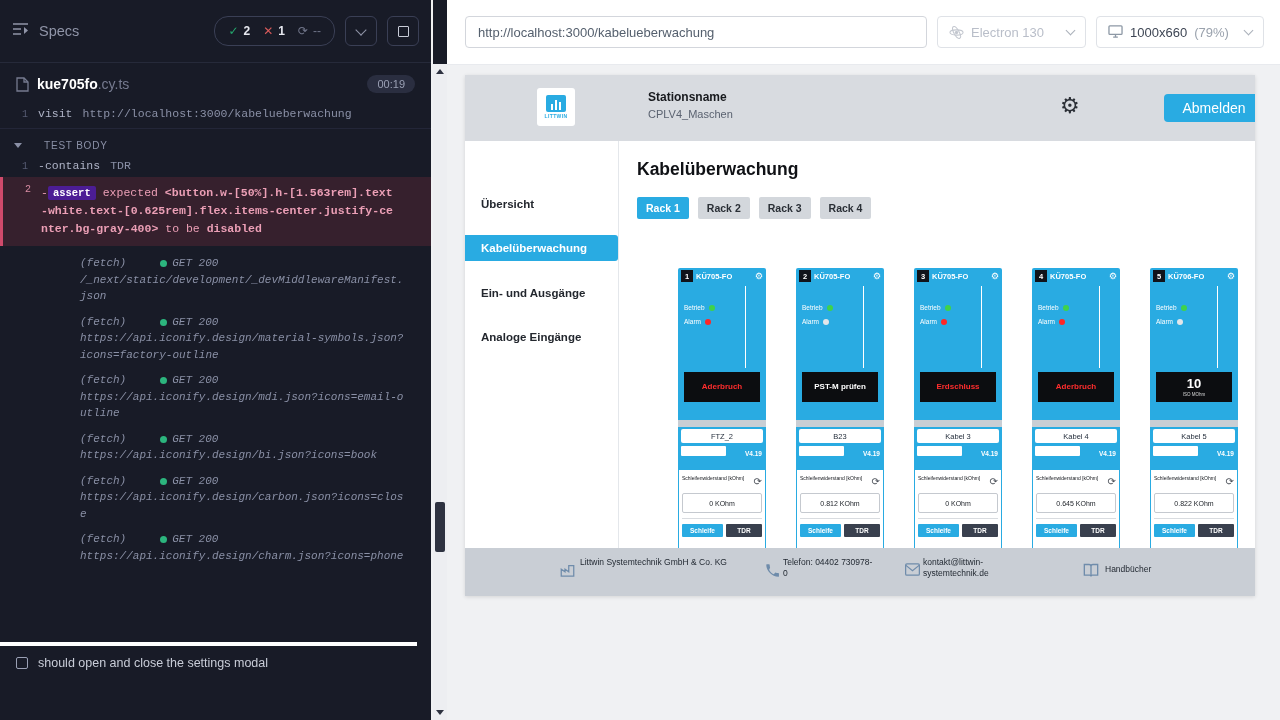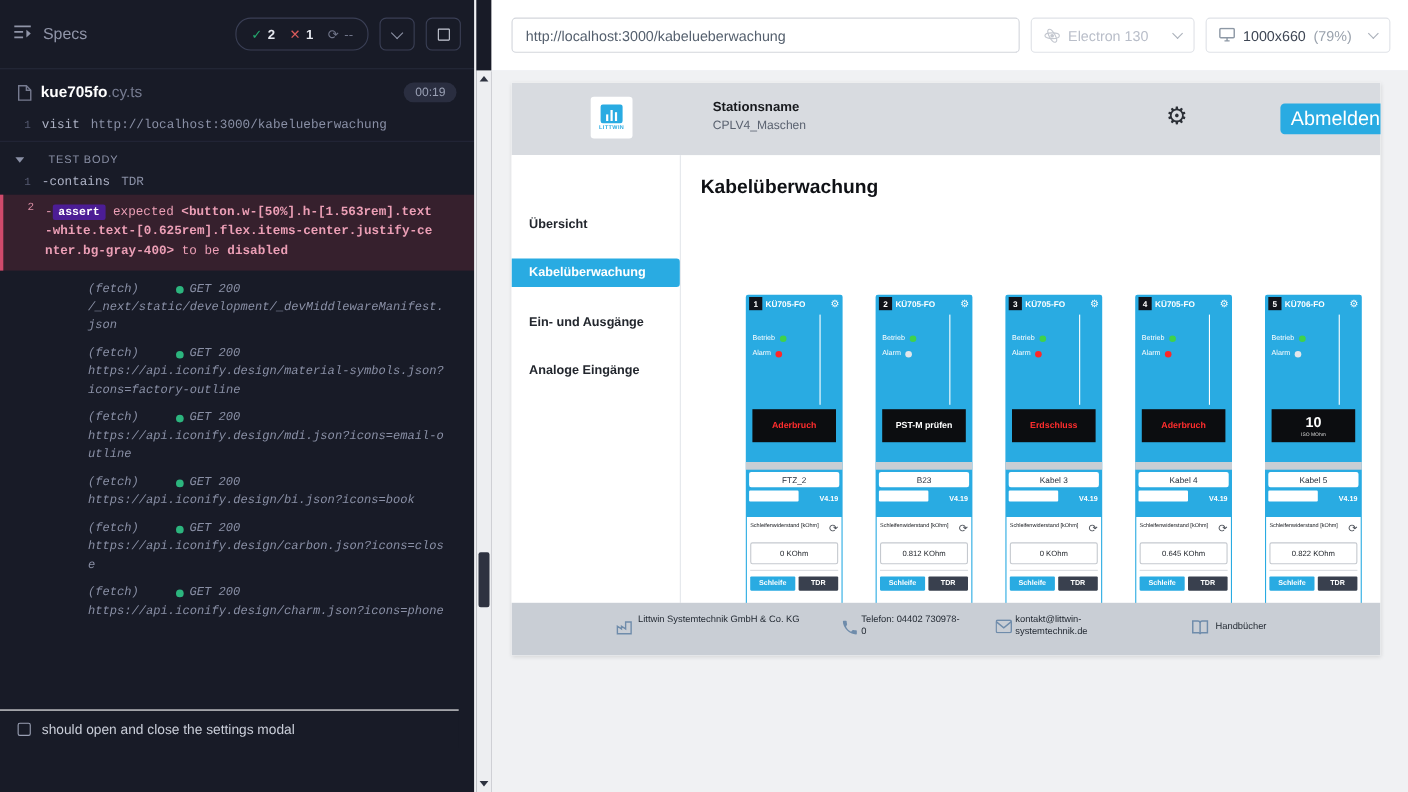--- a/index.html
+++ b/index.html
@@ -34,21 +34,21 @@
   .assert-block{background:#36202d;border-left:3px solid #cf4a6b;display:flex;padding:7px 14px 9px 0;margin-top:3px;}
   .assert-block .lognum{color:#d98ca3;}
   .assert-body{width:356px;color:#ec9fb6;line-height:1.55;word-break:break-all;}
   .assert-badge{background:#4c1d95;color:#fff;font-weight:bold;font-size:10.5px;border-radius:2px;padding:1px 5px;margin-right:7px;}
   .sel-b{font-weight:bold;}
   .fetch{padding:9px 0 0 80px;color:#8a90a6;font-style:italic;font-size:11px;line-height:1.5;}
   .fetch-l1{display:flex;align-items:center;gap:8px;}
   .fetch-status{display:flex;align-items:center;gap:5px;margin-left:26px;}
   .gdot{width:7px;height:7px;border-radius:50%;background:#2cb57e;flex:none;}
   .fetch-url{width:330px;word-break:break-all;}
-  .bottom-test{position:absolute;left:0;right:14px;bottom:40px;border-top:1px solid #ffffff;display:flex;align-items:center;gap:10px;padding:10px 16px;background:#181b27;}
+  .bottom-test{position:absolute;left:0;right:14px;bottom:40px;border-top:4px solid #ffffff;display:flex;align-items:center;gap:10px;padding:10px 16px;background:#181b27;}
   .sq-ic{width:10px;height:10px;border:1.5px solid #9aa0b4;border-radius:2px;flex:none;}
   .bt-text{font-size:12.5px;color:#c9cdd8;}
 
   
   .scrollstrip{position:absolute;left:433px;top:0;width:14px;height:720px;background:#181b27;}
   .track{position:absolute;top:64px;bottom:0;left:0;right:0;background:#edeef1;}
   .thumb{position:absolute;top:438px;left:2px;width:10px;height:50px;background:#2e3240;border-radius:2px;}
   .arr-up{position:absolute;top:5px;left:3px;width:0;height:0;border-left:4px solid transparent;border-right:4px solid transparent;border-bottom:5px solid #2e3240;}
   .arr-dn{position:absolute;bottom:5px;left:3px;width:0;height:0;border-left:4px solid transparent;border-right:4px solid transparent;border-top:5px solid #2e3240;}
 
@@ -66,21 +66,21 @@
   .aut{position:absolute;left:18px;top:75px;width:790px;height:521px;background:#fff;box-shadow:0 1px 4px rgba(0,0,0,.12);overflow:hidden;}
   .app-header{position:absolute;left:0;top:0;right:0;height:66px;background:#d8dbe0;}
   .logo-box{position:absolute;left:72px;top:13px;width:38px;height:38px;background:#fff;border-radius:3px;display:flex;flex-direction:column;align-items:center;justify-content:center;gap:1px;}
   .logo-ic{width:20px;height:17px;background:#29abe2;border-radius:2px;display:flex;align-items:flex-end;justify-content:center;gap:2px;padding-bottom:2px;box-sizing:border-box;}
   .lb{width:2px;background:#fff;}
   .logo-txt{font-size:5px;font-weight:bold;color:#29abe2;letter-spacing:.4px;}
   .station{position:absolute;left:183px;top:15px;}
   .station-label{font-size:12px;font-weight:bold;color:#17191d;}
   .station-value{font-size:11px;color:#5a6270;margin-top:4px;}
   .app-gear{position:absolute;left:595px;top:20px;font-size:22px;line-height:1;color:#2b2f36;}
-  .abmelden{position:absolute;left:699px;top:19px;width:100px;height:28px;background:#29abe2;color:#fff;border:none;border-radius:4px;font-size:18px;font-family:inherit;}
+  .abmelden{position:absolute;left:699px;top:19px;width:100px;height:28px;background:#29abe2;color:#fff;border:none;border-radius:4px;font-size:14px;font-family:inherit;}
 
   .app-sidebar{position:absolute;left:0;top:66px;width:153px;bottom:48px;background:#fff;border-right:1px solid #e4e7eb;}
   .side-item{position:absolute;left:0;width:153px;height:26px;display:flex;align-items:center;padding-left:16px;box-sizing:border-box;font-size:11.5px;font-weight:bold;color:#23272e;}
   .side-item.active{background:#29abe2;color:#fff;border-radius:0 3px 3px 0;}
 
   .main-title{position:absolute;left:172px;top:84px;font-size:17.5px;font-weight:bold;color:#0f1115;}
   .tabs{position:absolute;left:172px;top:122px;display:flex;gap:9px;}
   .tab{height:22px;padding:0 9px;display:flex;align-items:center;font-size:10.5px;font-weight:bold;background:#d3d7dc;color:#2a2f36;border-radius:2px;}
   .tab.active{background:#29abe2;color:#fff;}
 
@@ -309,20 +309,26 @@
         <button class="abmelden">Abmelden</button>
       </div>
 
       <div class="app-sidebar"></div>
       <div class="side-item" style="top:116px">Übersicht</div>
       <div class="side-item active" style="top:160px">Kabelüberwachung</div>
       <div class="side-item" style="top:205px">Ein- und Ausgänge</div>
       <div class="side-item" style="top:249px">Analoge Eingänge</div>
 
       <div class="main-title">Kabelüberwachung</div>
+      <div class="tabs">
+        <div class="tab active">Rack 1</div>
+        <div class="tab">Rack 2</div>
+        <div class="tab">Rack 3</div>
+        <div class="tab">Rack 4</div>
+      </div>
 
       <div class="cards">
 
         <div class="card">
           <div class="card-head">
               <span class="badge">1</span>
               <span class="card-title">KÜ705-FO</span>
               <span class="card-gear">⚙</span>
             </div>
           <div class="vline"></div>

